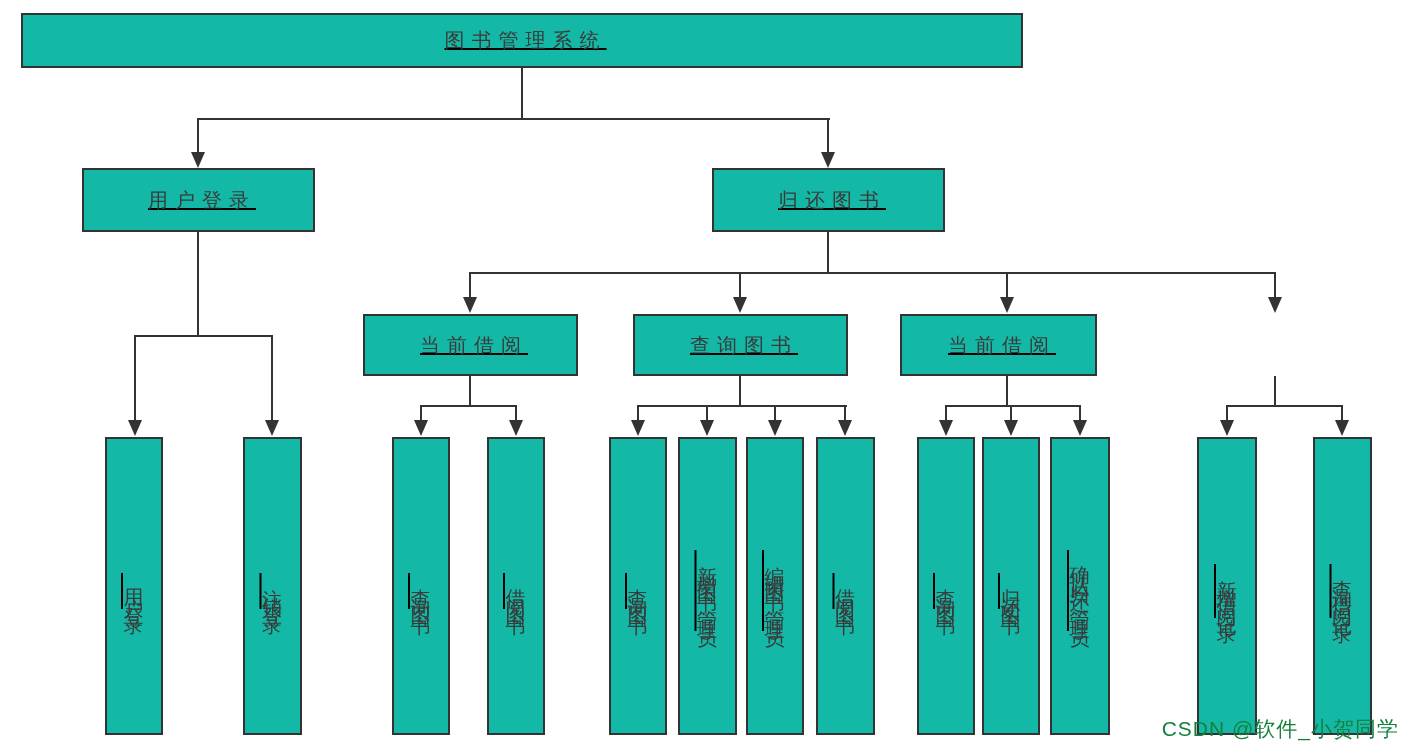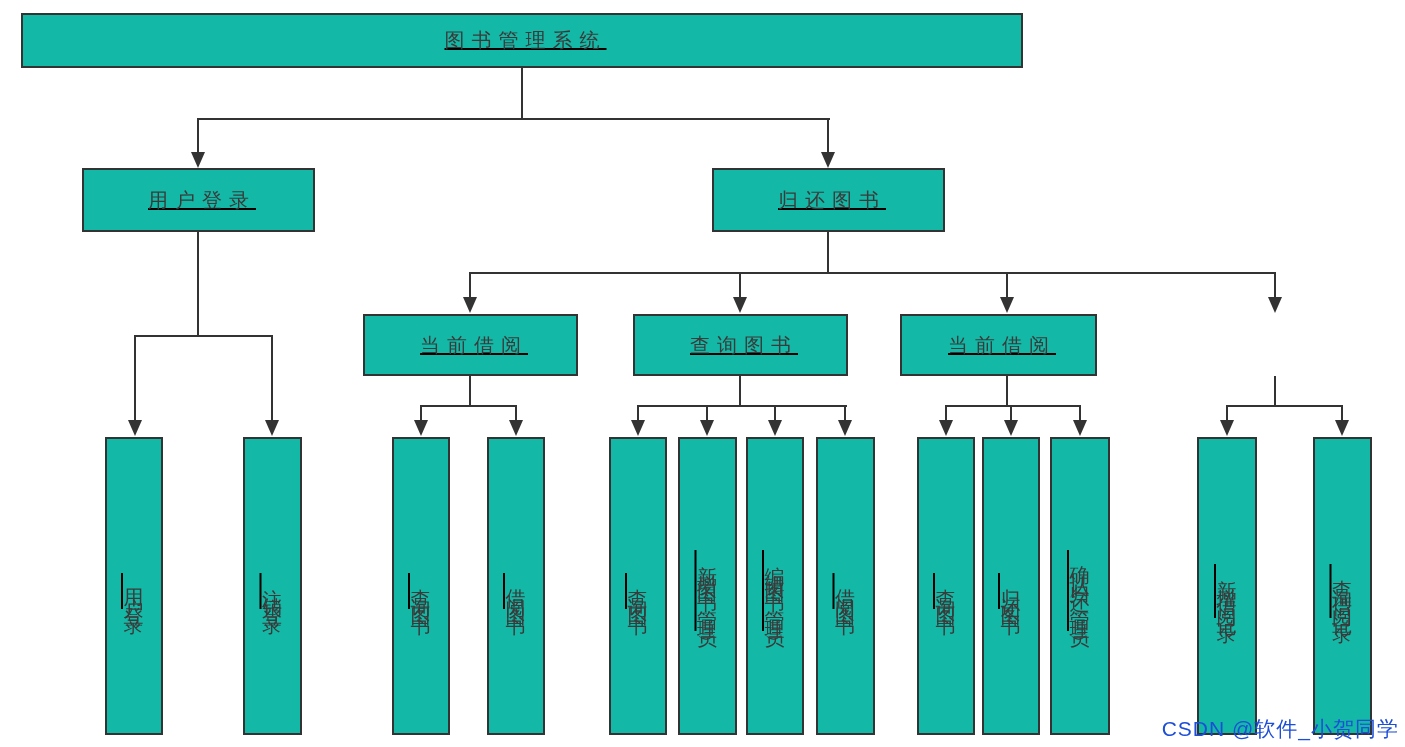--- a/index.html
+++ b/index.html
@@ -37,21 +37,21 @@
   .arrow {
     position:absolute; width:0; height:0;
     border-left:7px solid transparent;
     border-right:7px solid transparent;
     border-top:16px solid #333333;
   }
   .watermark {
     position:absolute;
     right:6px; bottom:4px;
     font-size:21px;
-    color:#1d4ed8;
+    color:#15803d;
     letter-spacing:1px;
     white-space:nowrap;
   }
 </style>
 </head>
 <body>
 
 <div id="canvas">
 
   <div class="node" style="left:21px; top:13px; width:1002px; height:55px;">

